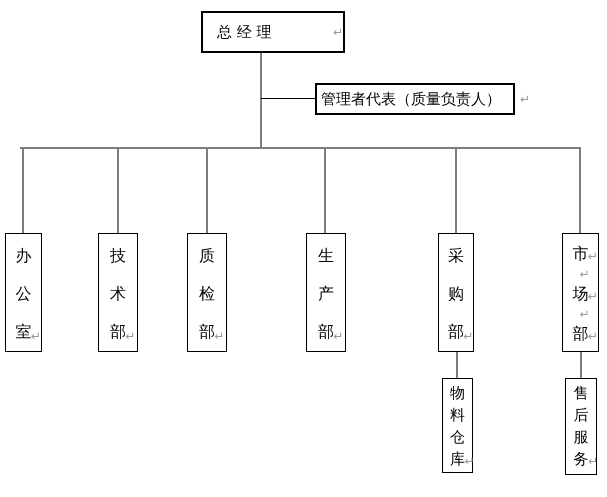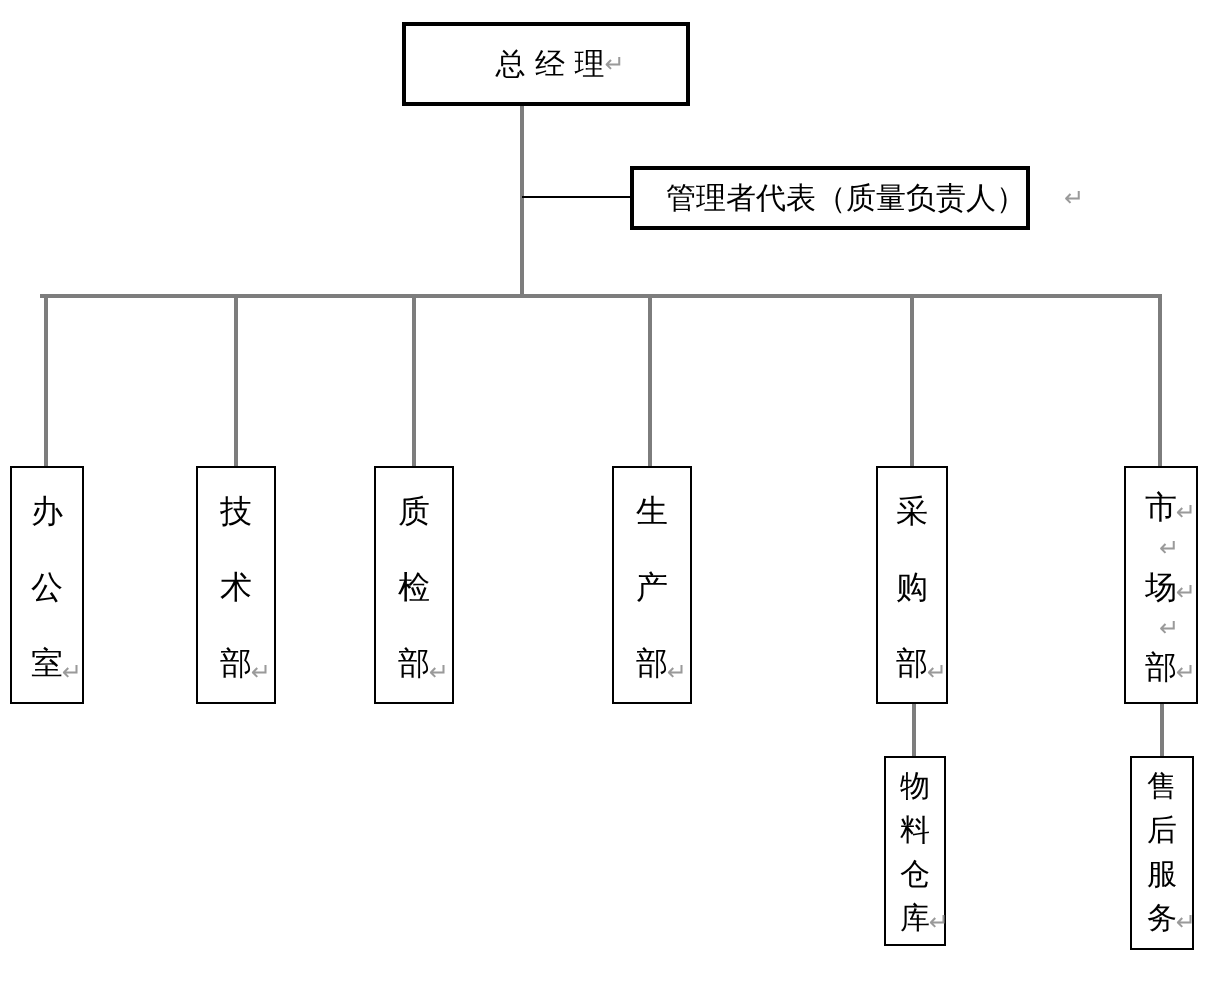--- a/index.html
+++ b/index.html
@@ -2,22 +2,22 @@
 <html><head>
 <meta charset="utf-8">
 <style>
   html,body{margin:0;padding:0;background:#fff;}
   .stage{position:relative;width:607px;height:497px;background:#fff;overflow:hidden;
          font-family:"DejaVu Sans",sans-serif;color:#000;}
   .node{position:absolute;background:#fff;border:2px solid #000;box-sizing:border-box;}
   .node.thin{border-width:1.5px;}
   .line{position:absolute;background:#7d7d7d;}
   .line.black{background:#000;}
-  .hcenter{display:flex;align-items:center;justify-content:center;height:100%;}
-  .hleft{display:flex;align-items:center;height:100%;padding-left:16px;box-sizing:border-box;gap:19px;}
+  .hcenter{display:flex;align-items:center;justify-content:space-between;height:100%;}
+  .hleft{display:flex;align-items:center;height:100%;padding-left:4px;box-sizing:border-box;gap:19px;}
   .label{font-size:15px;white-space:pre;}
   .pilcrow{color:#9a9a9a;font-size:12px;line-height:1;}
   .vbox{display:flex;flex-direction:column;align-items:center;box-sizing:border-box;}
   .vrow{position:relative;display:flex;align-items:center;justify-content:center;font-size:16px;}
   .vrow.h40{height:40px;}
   .vrow.h20{height:20px;}
   .vrow.h22{height:22px;font-size:15px;}
   .vrow .pilcrow{position:absolute;left:96%;bottom:9px;}
   .vrow.h20 .pilcrow{bottom:2px;}
   .vrow.h22 .pilcrow{bottom:3px;}

